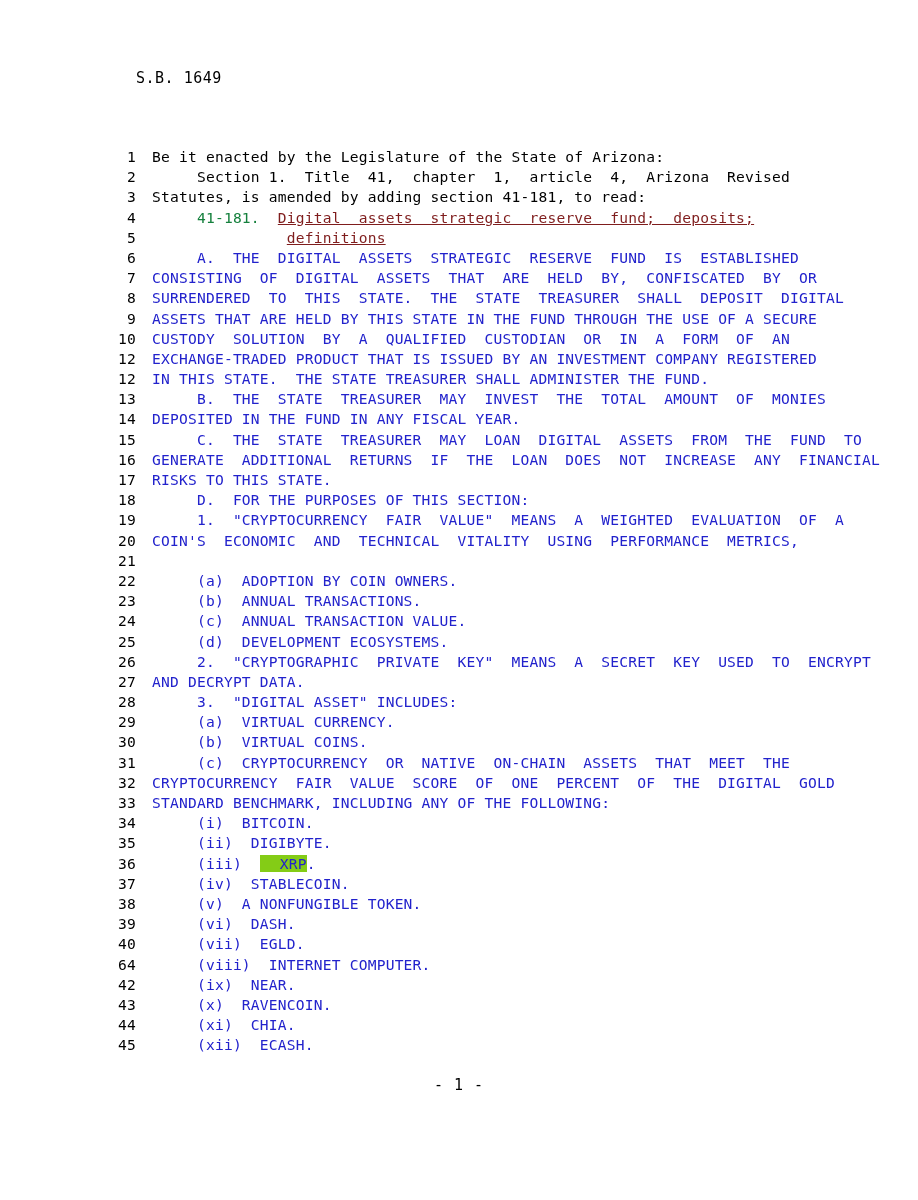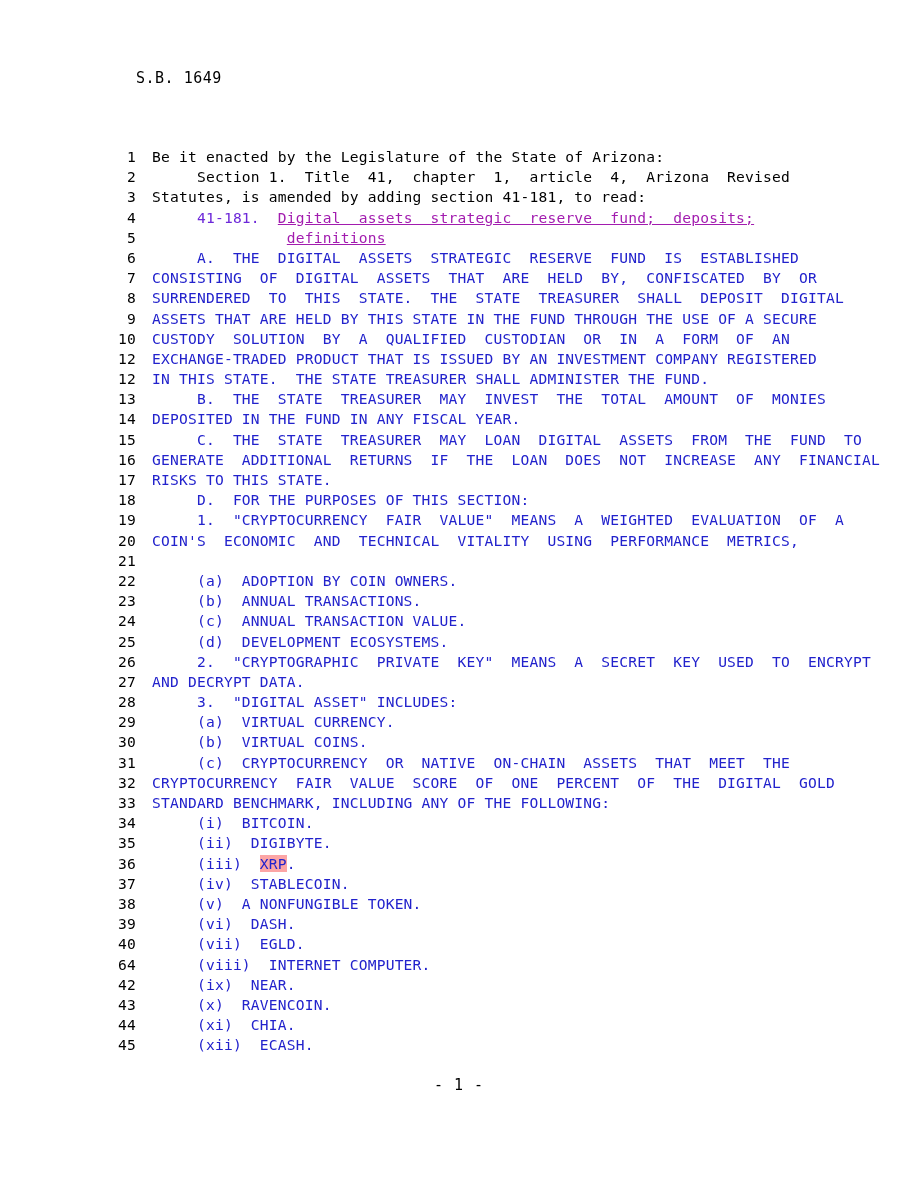--- a/index.html
+++ b/index.html
@@ -47,26 +47,27 @@
   }
   .ltext {
     margin-left: 16px;
     flex: 1 1 auto;
     white-space: pre;
     color: #2222cc;
   }
   .ltext.black { color: #000000; }
   .ltext.blue { color: #2222cc; }
   .purple-ul {
-    color: #a21caf;
+    color: #7f1d1d;
     text-decoration: underline;
   }
-  .blue-strong { color: #6d28d9; }
+  .blue-strong { color: #15803d; }
   .highlight {
-    background: #fca5a5;
+    background: #84cc16;
+    padding-left: 20px;
   }
   #footer {
     position: absolute;
     left: 0;
     right: 0;
     top: 1076px;
     text-align: center;
     font-size: 15px;
     color: #000000;
     letter-spacing: 1px;

